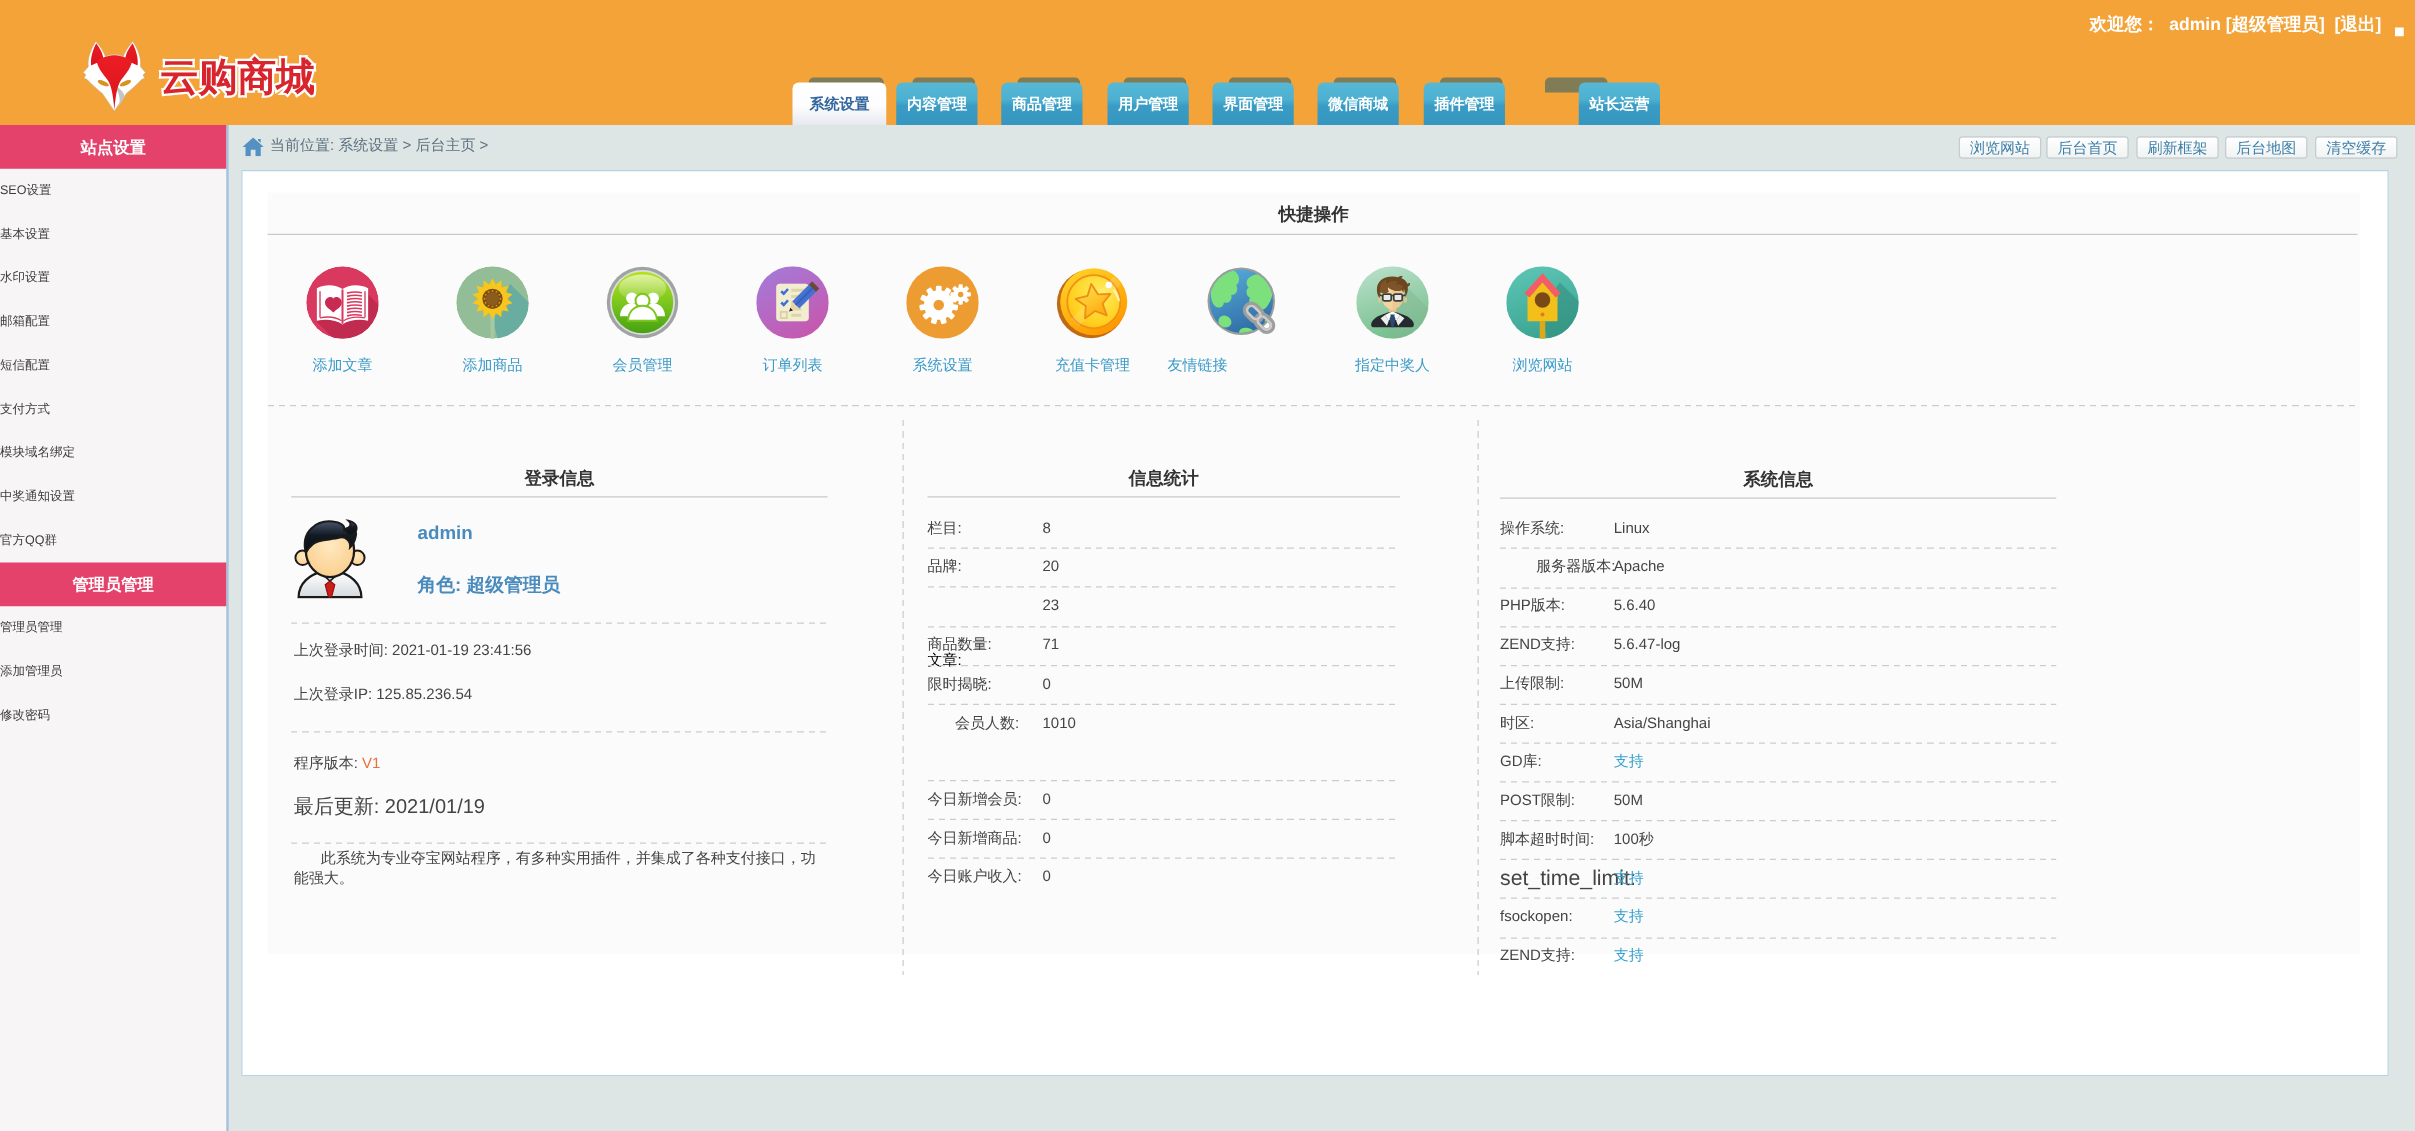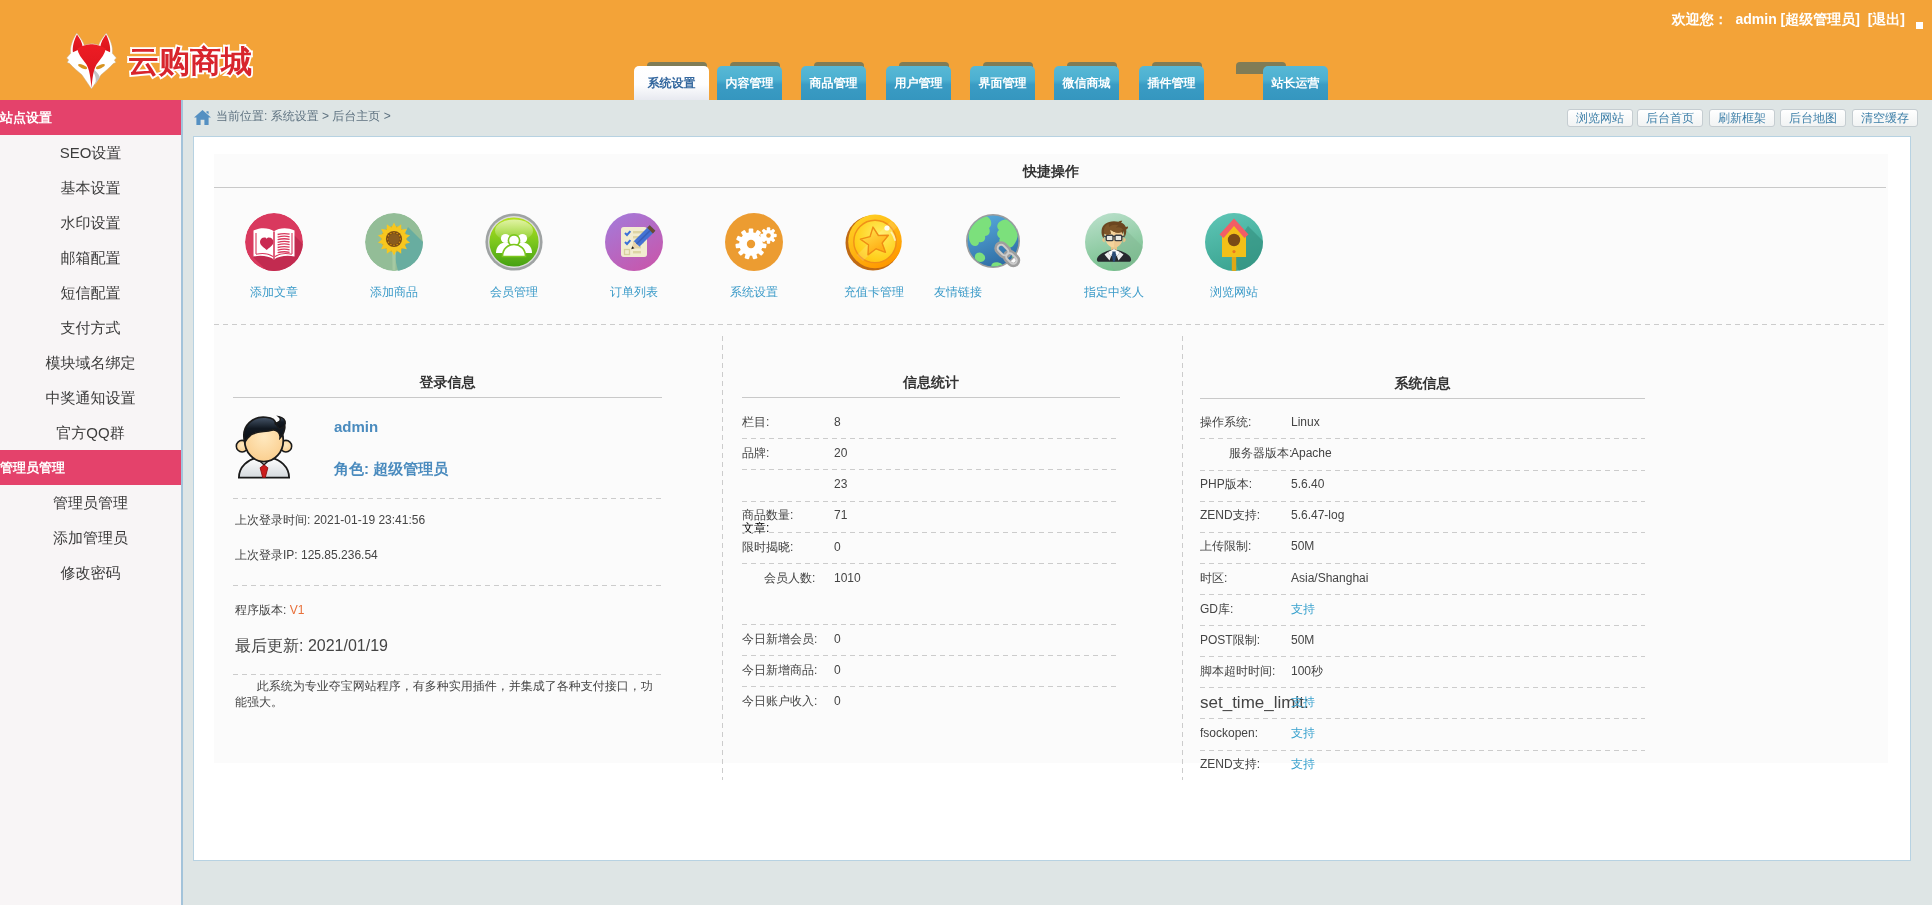--- a/index.html
+++ b/index.html
@@ -2,22 +2,22 @@
 <html><head><meta charset="utf-8">
 <title>云购商城 - 后台管理</title>
 <style>
 *{margin:0;padding:0;box-sizing:border-box;}
 body{font-family:"Liberation Sans",sans-serif;width:1932px;height:905px;position:relative;background:#fff;overflow:hidden;}
 .tab{position:absolute;top:66px;height:34px;border-radius:5px 5px 0 0;text-align:center;line-height:34px;font-size:12px;font-weight:bold;}
 .tabblue{background:linear-gradient(#58b8d5 0%,#4cb0d1 40%,#3a9cc4 55%,#3596bf 100%);color:#fff;}
 .tabactive{background:linear-gradient(#ffffff 0%,#fdfdfe 55%,#e7e9f0 100%);color:#33679e;}
 .btn{position:absolute;top:109px;height:18px;line-height:16px;font-size:12px;color:#3d7fa8;text-align:center;
 background:linear-gradient(#ffffff,#f1f3f3);border:1px solid #c5cdd1;border-radius:3px;}
-.sbitem{height:35px;line-height:35px;text-align:center;font-size:15px;color:#3c3c3c;}
-.sbhead{height:35px;line-height:35px;font-size:13px;color:#fff;font-weight:bold;background:#e4426b;}
+.sbitem{height:35px;line-height:35px;text-align:left;font-size:10px;color:#3c3c3c;}
+.sbhead{height:35px;line-height:35px;text-align:center;font-size:13px;color:#fff;font-weight:bold;background:#e4426b;}
 </style></head><body>
 
 <div style="position:absolute;left:0;top:0;width:1932px;height:100px;background:#f3a338;"></div>
 <div style="position:absolute;left:66px;top:33px;"><svg width="51" height="57" viewBox="0 0 100 112">
 <defs>
 <linearGradient id="gfox" x1="0" y1="0" x2="0" y2="1">
 <stop offset="0" stop-color="#ed1c24"></stop>
           <stop offset="1" stop-color="#d8141c"></stop>
 </linearGradient>
 </defs>

